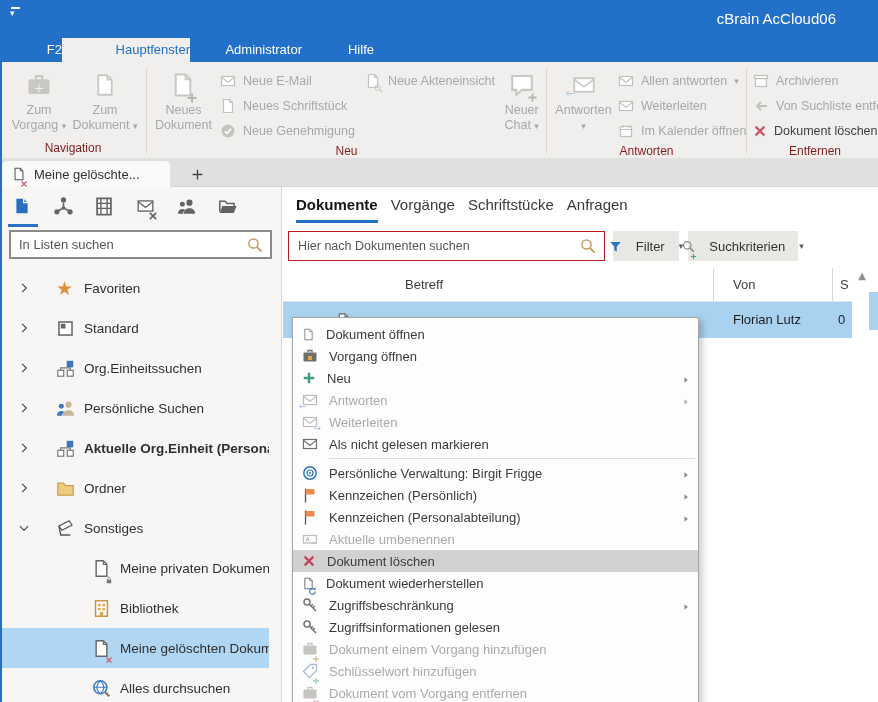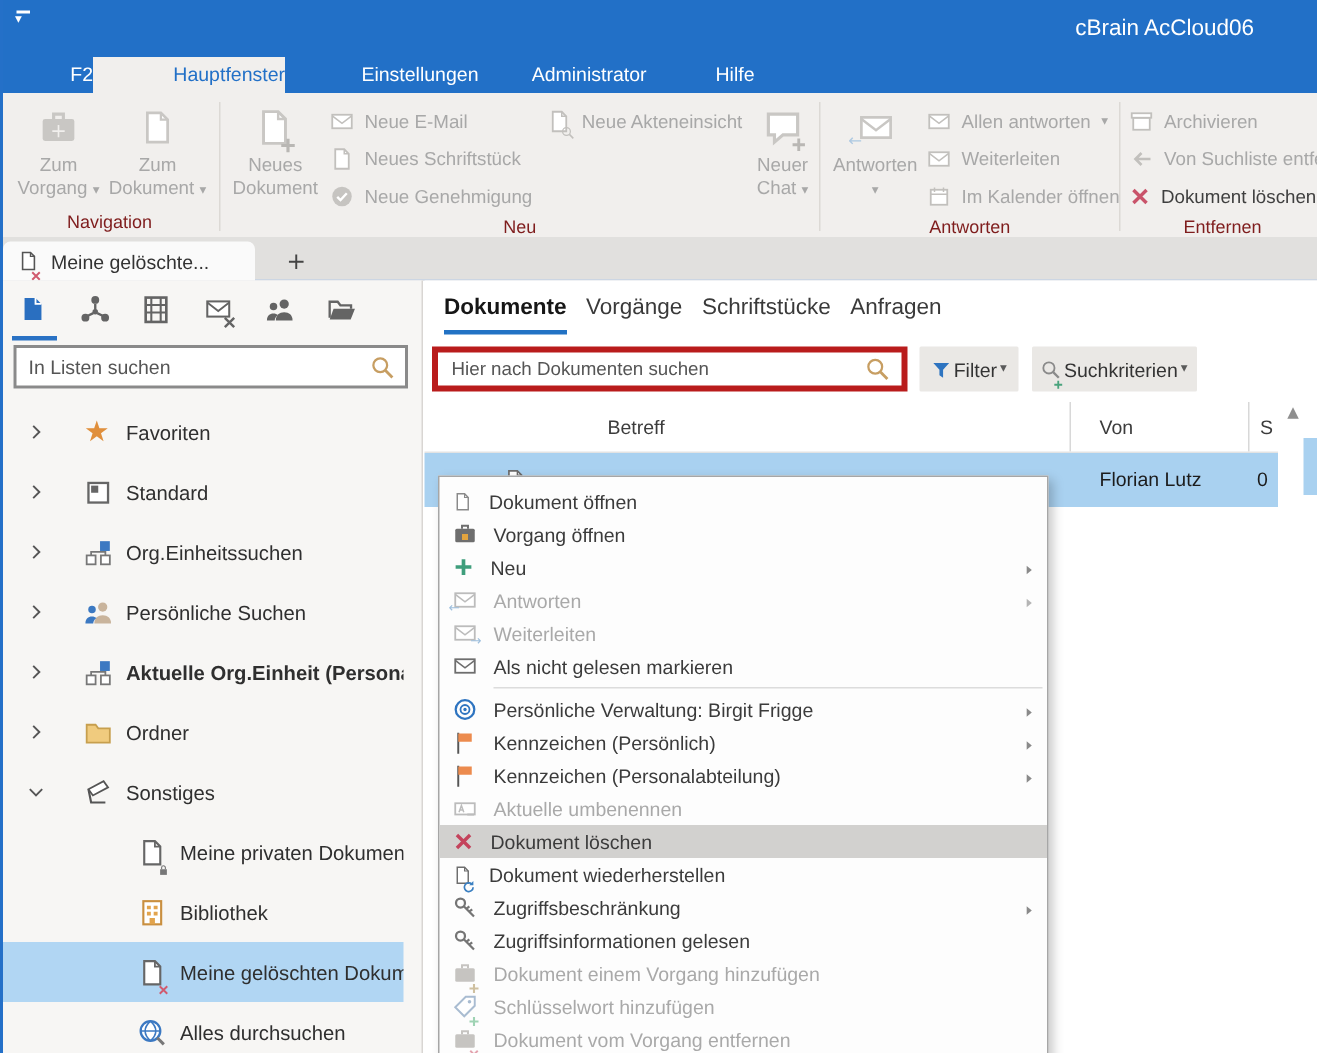--- a/index.html
+++ b/index.html
@@ -56,25 +56,25 @@
   .ti .tic{margin-left:22px;margin-right:9px;width:19px;height:19px;flex:none}
   .ti.child{padding-left:92px}
   .ti.child .tic{margin-left:0}
   .ti.bold{font-weight:bold}
   .ti.selected{background:#b1d6f3}
   
   .main{position:absolute;left:283px;top:187px;right:0;bottom:0;background:#fff}
   .vtabs{position:absolute;left:296px;top:196px;display:flex;gap:13px}
   .vtab{font-size:15px;color:#3a3a3a;padding-bottom:7px;cursor:pointer}
   .vtab.active{color:#161616;font-weight:bold;border-bottom:3px solid #2272c4}
-  .msearch{position:absolute;left:288px;top:231px;width:317px;height:30px;background:#fff;border:4px solid #b91c1c;display:flex;align-items:center}
+  .msearch{position:absolute;left:288px;top:231px;width:317px;height:30px;background:#fff;border:1px solid #b91c1c;display:flex;align-items:center}
   .msearch input{flex:1;border:0;outline:0;padding:0 9px;font-size:12.5px;color:#333;background:transparent;font-family:"Liberation Sans",sans-serif}
   .msearch input::placeholder{color:#555}
   .msearch .ic{margin-right:8px;color:#c79e62}
-  .mbtn{position:absolute;top:231px;height:30px;background:#eae8e5;display:flex;align-items:center;justify-content:center;gap:2px;font-size:13px;color:#333;cursor:pointer;border-radius:1px}
+  .mbtn{position:absolute;top:231px;height:30px;background:#eae8e5;display:flex;align-items:center;justify-content:center;gap:14px;font-size:13px;color:#333;cursor:pointer;border-radius:1px}
   .btn-filter{left:613px;width:66px}
   .btn-such{left:688px;width:110px}
   .thead-sep{position:absolute;top:268px;width:1px;height:33px;background:#d8d8d8}
   .thead-label{position:absolute;top:277px;font-size:13px;color:#3c3c3c;white-space:nowrap}
   .thead-line{position:absolute;left:283px;top:301px;width:569px;height:1px;background:#e3e3e3}
   .trow-sel{position:absolute;left:283px;top:302px;width:569px;height:36px;background:#a9d1f0}
   .trow-sel .ic{position:absolute;left:53px;top:9px;width:15px;height:18px;color:#6b6b6b}
   .cell-von{position:absolute;left:450px;top:10px;font-size:13px;color:#1c1c1c}
   .cell-sort{position:absolute;left:555px;top:10px;font-size:13px;color:#1c1c1c}
   .sb-arrow{position:absolute;left:853px;top:268px;width:18px;height:16px;color:#8f8f8f;font-size:10px;text-align:center;line-height:16px;cursor:pointer}
@@ -245,21 +245,20 @@
     <div class="qa">
         <span class="bar"></span>
         <span class="car g">▾</span>
       </div>
     <span class="wtitle">cBrain AcCloud06</span>
   </div>
 
   <div class="menubar">
     <div class="mtab" style="width:62px">F2</div>
     <div class="mtab active" style="width:128px">Hauptfenster</div>
-    <div class="mtab" style="width:129px">Einstellungen</div>
     <div class="mtab" style="width:112px">Administrator</div>
     <div class="mtab" style="width:72px">Hilfe</div>
   </div>
 
   <div class="ribbon">
 
     <div class="rgroup" style="width:146px">
       <div class="rbody" style="padding-left:6px">
         <div class="rbig">
           <span class="ric">

